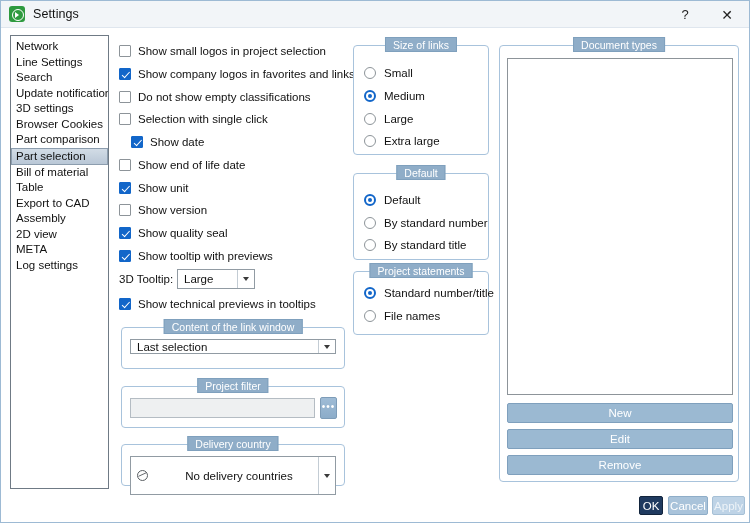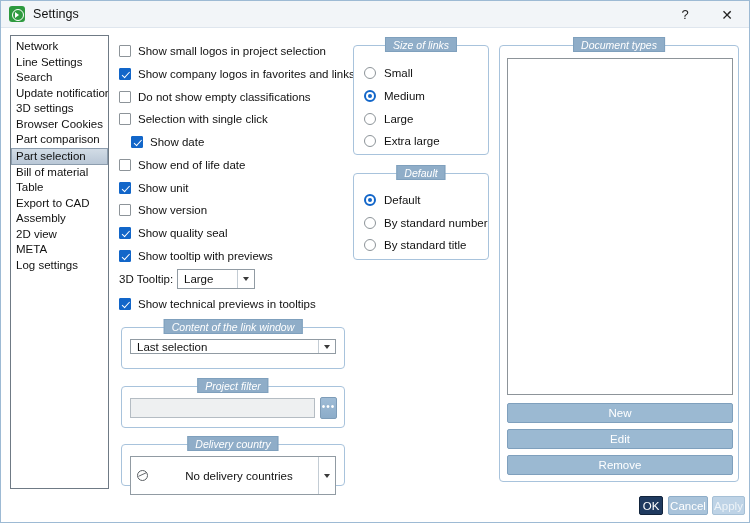--- a/index.html
+++ b/index.html
@@ -82,21 +82,20 @@
   .group > .legend {
     position: absolute; top: -9px; left: 50%; transform: translateX(-50%);
     background: #8fadc8;
     color: #ffffff;
     font-size: 10.5px;
     line-height: 15px;
     height: 15px;
     padding: 0 7px;
     white-space: nowrap;
     border: 1px solid #7fa0bd;
-    font-style: italic;
   }
 
   
   .cbrow {
     position: absolute; display: flex; align-items: center;
     font-size: 11.5px; color: #111; white-space: nowrap;
   }
   .cbox {
     width: 12px; height: 12px; flex: none; margin-right: 7px;
     border: 1px solid #8d9499; background: #fff; border-radius: 1px;
@@ -348,20 +347,31 @@
     <div class="rrow" style="left:10px; top:43px;">
       <span class="radio"></span>
       <span>By standard number</span>
     </div>
     <div class="rrow" style="left:10px; top:65px;">
       <span class="radio"></span>
       <span>By standard title</span>
     </div>
   </div>
 
+  <div class="group" style="left:352px; top:270px; width:136px; height:64px;">
+    <span class="legend">Project statements</span>
+    <div class="rrow" style="left:10px; top:15px;">
+      <span class="radio on"></span>
+      <span>Standard number/title</span>
+    </div>
+    <div class="rrow" style="left:10px; top:38px;">
+      <span class="radio"></span>
+      <span>File names</span>
+    </div>
+  </div>
 
   <div class="group" style="left:498px; top:44px; width:240px; height:437px;">
     <span class="legend">Document types</span>
     <div class="listbox" style="left:7px; top:12px; width:226px; height:337px;"></div>
     <div class="blue-btn" style="left:7px; top:357px; width:226px; height:20px;">New</div>
     <div class="blue-btn" style="left:7px; top:383px; width:226px; height:20px;">Edit</div>
     <div class="blue-btn" style="left:7px; top:409px; width:226px; height:20px;">Remove</div>
   </div>
 
   <div class="action-btn btn-ok" style="left:638px; top:495px; width:24px; height:19px;">OK</div>

